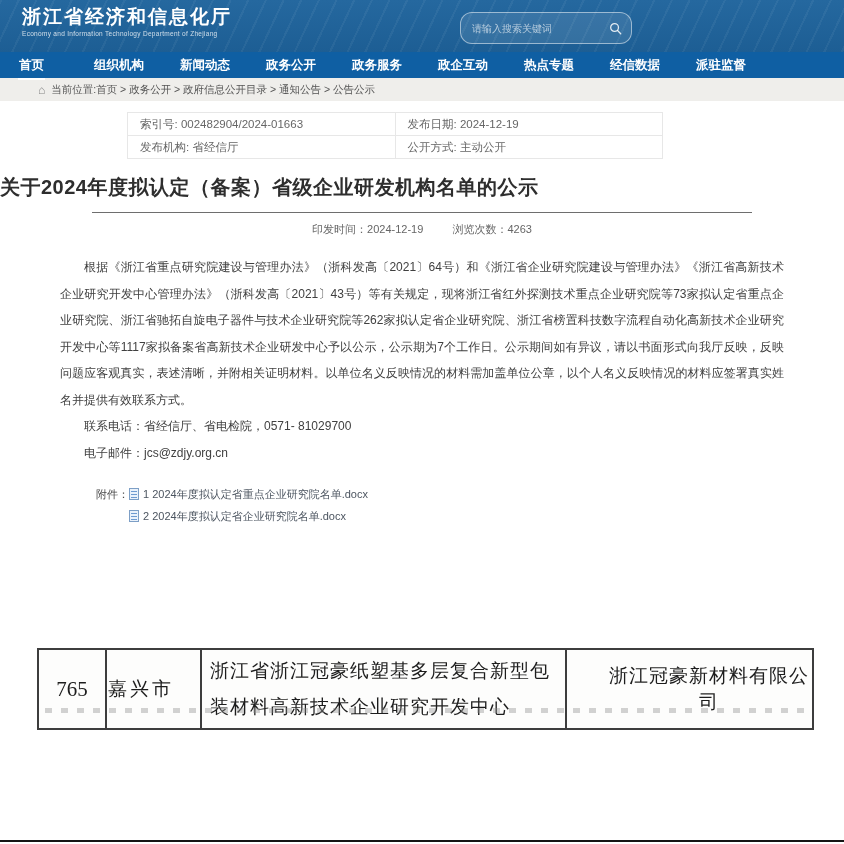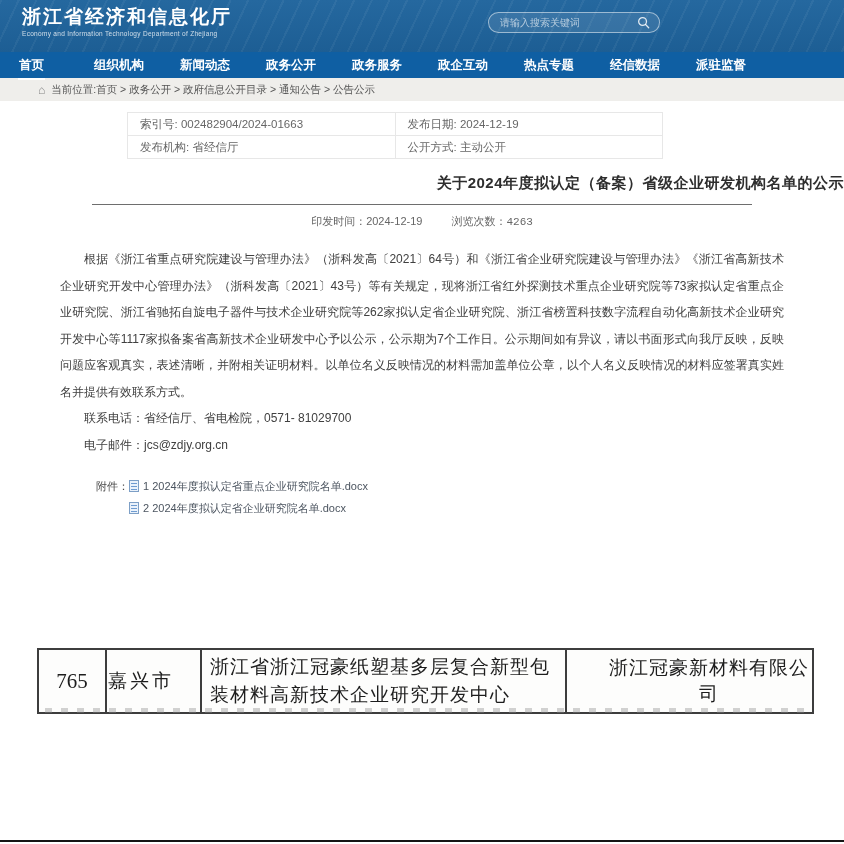--- a/index.html
+++ b/index.html
@@ -14,21 +14,21 @@
   .site-header {
     height:52px; position:relative;
     background:
       repeating-linear-gradient(115deg, rgba(255,255,255,0.05) 0 2px, rgba(255,255,255,0) 2px 16px),
       linear-gradient(180deg,#25689f 0%, #1d5e94 100%);
   }
   .logo { position:absolute; left:22px; top:6px; color:#fff; }
   .logo-title { font-size:19px; font-weight:bold; letter-spacing:2px; line-height:22px; }
   .logo-sub { font-size:6.5px; color:rgba(255,255,255,0.78); margin-top:2px; letter-spacing:0.3px; }
   .search-box {
-    position:absolute; left:488px; top:12px; width:172px; height:21px;
+    position:absolute; left:460px; top:12px; width:172px; height:32px;
     border:1px solid rgba(255,255,255,0.5); border-radius:12px;
     background:rgba(255,255,255,0.10);
     display:flex; align-items:center; padding:0 9px;
   }
   .search-input {
     flex:1; background:transparent; border:none; outline:none;
     font-size:10px; color:#fff; font-family:inherit;
   }
   .search-input::placeholder { color:rgba(255,255,255,0.62); }
   .search-icon { width:13px; height:13px; flex:0 0 auto; }
@@ -61,27 +61,27 @@
     table-layout:fixed;
   }
   .infobox td {
     border:1px solid #e7e7e7; height:23px; font-size:11.5px; color:#666;
     padding-left:12px; width:50%; white-space:nowrap;
   }
   .infobox .lbl { color:#666; }
 
   
   .article-title {
-    margin-top:15px; text-align:right; font-size:15px; font-weight:bold;
+    margin-top:15px; text-align:left; font-size:20px; font-weight:bold;
     color:#2e2e2e; letter-spacing:0.5px;
   }
   .title-rule { margin:11px auto 0; width:660px; height:0; border-top:1px solid #6e6e6e; }
   .meta-line { margin-top:9px; text-align:center; font-size:11px; color:#666; }
   .meta-line .meta-item { display:inline-block; }
-  .meta-line .meta-item + .meta-item { margin-left:26px;font-family:Liberation Mono, monospace; }
+  .meta-line .meta-item + .meta-item { margin-left:26px; }
 
   .body-text {
     margin:17px auto 9px; width:724px; font-size:12px; line-height:26.5px;
     color:#404040; text-align:justify;
   }
   .body-text p { margin:0; text-indent:2em; }
   .contact-line { text-indent:2em; }
 
   .attachments {
     margin:17px 0 0 96px; font-size:11px; color:#4a4a4a; display:flex;
@@ -104,21 +104,21 @@
   
   .scan-table {
     position:absolute; top:648px; left:37px; width:775px;
     border-collapse:collapse; table-layout:fixed;
     font-family:Liberation Serif, serif; color:#1d1d1d;
     background:#fdfdfc;
   }
   .scan-table td { border:2px solid #3d3d3d; vertical-align:middle; }
   .scan-table .c-no   { width:68px;  font-size:21px; text-align:center; }
   .scan-table .c-city { width:95px;  font-size:19px; letter-spacing:3px; }
-  .scan-table .c-center { width:365px; font-size:19px; line-height:28px; padding:3px 8px; letter-spacing:1px; }
+  .scan-table .c-center { width:365px; font-size:19px; line-height:36px; padding:3px 8px; letter-spacing:1px; }
   .scan-table .c-company { width:247px; font-size:19px; text-align:center; letter-spacing:1px;padding-left:40px; }
 
   .ghost-row {
     position:absolute; top:708px; left:45px; width:760px; height:5px; opacity:0.38;
     background:repeating-linear-gradient(90deg,#8a8a8a 0 7px, transparent 7px 16px);
   }
 
   .bottom-line { position:absolute; left:0; width:844px; bottom:2px; height:2px; background:#151515; }
 </style>
 </head>

